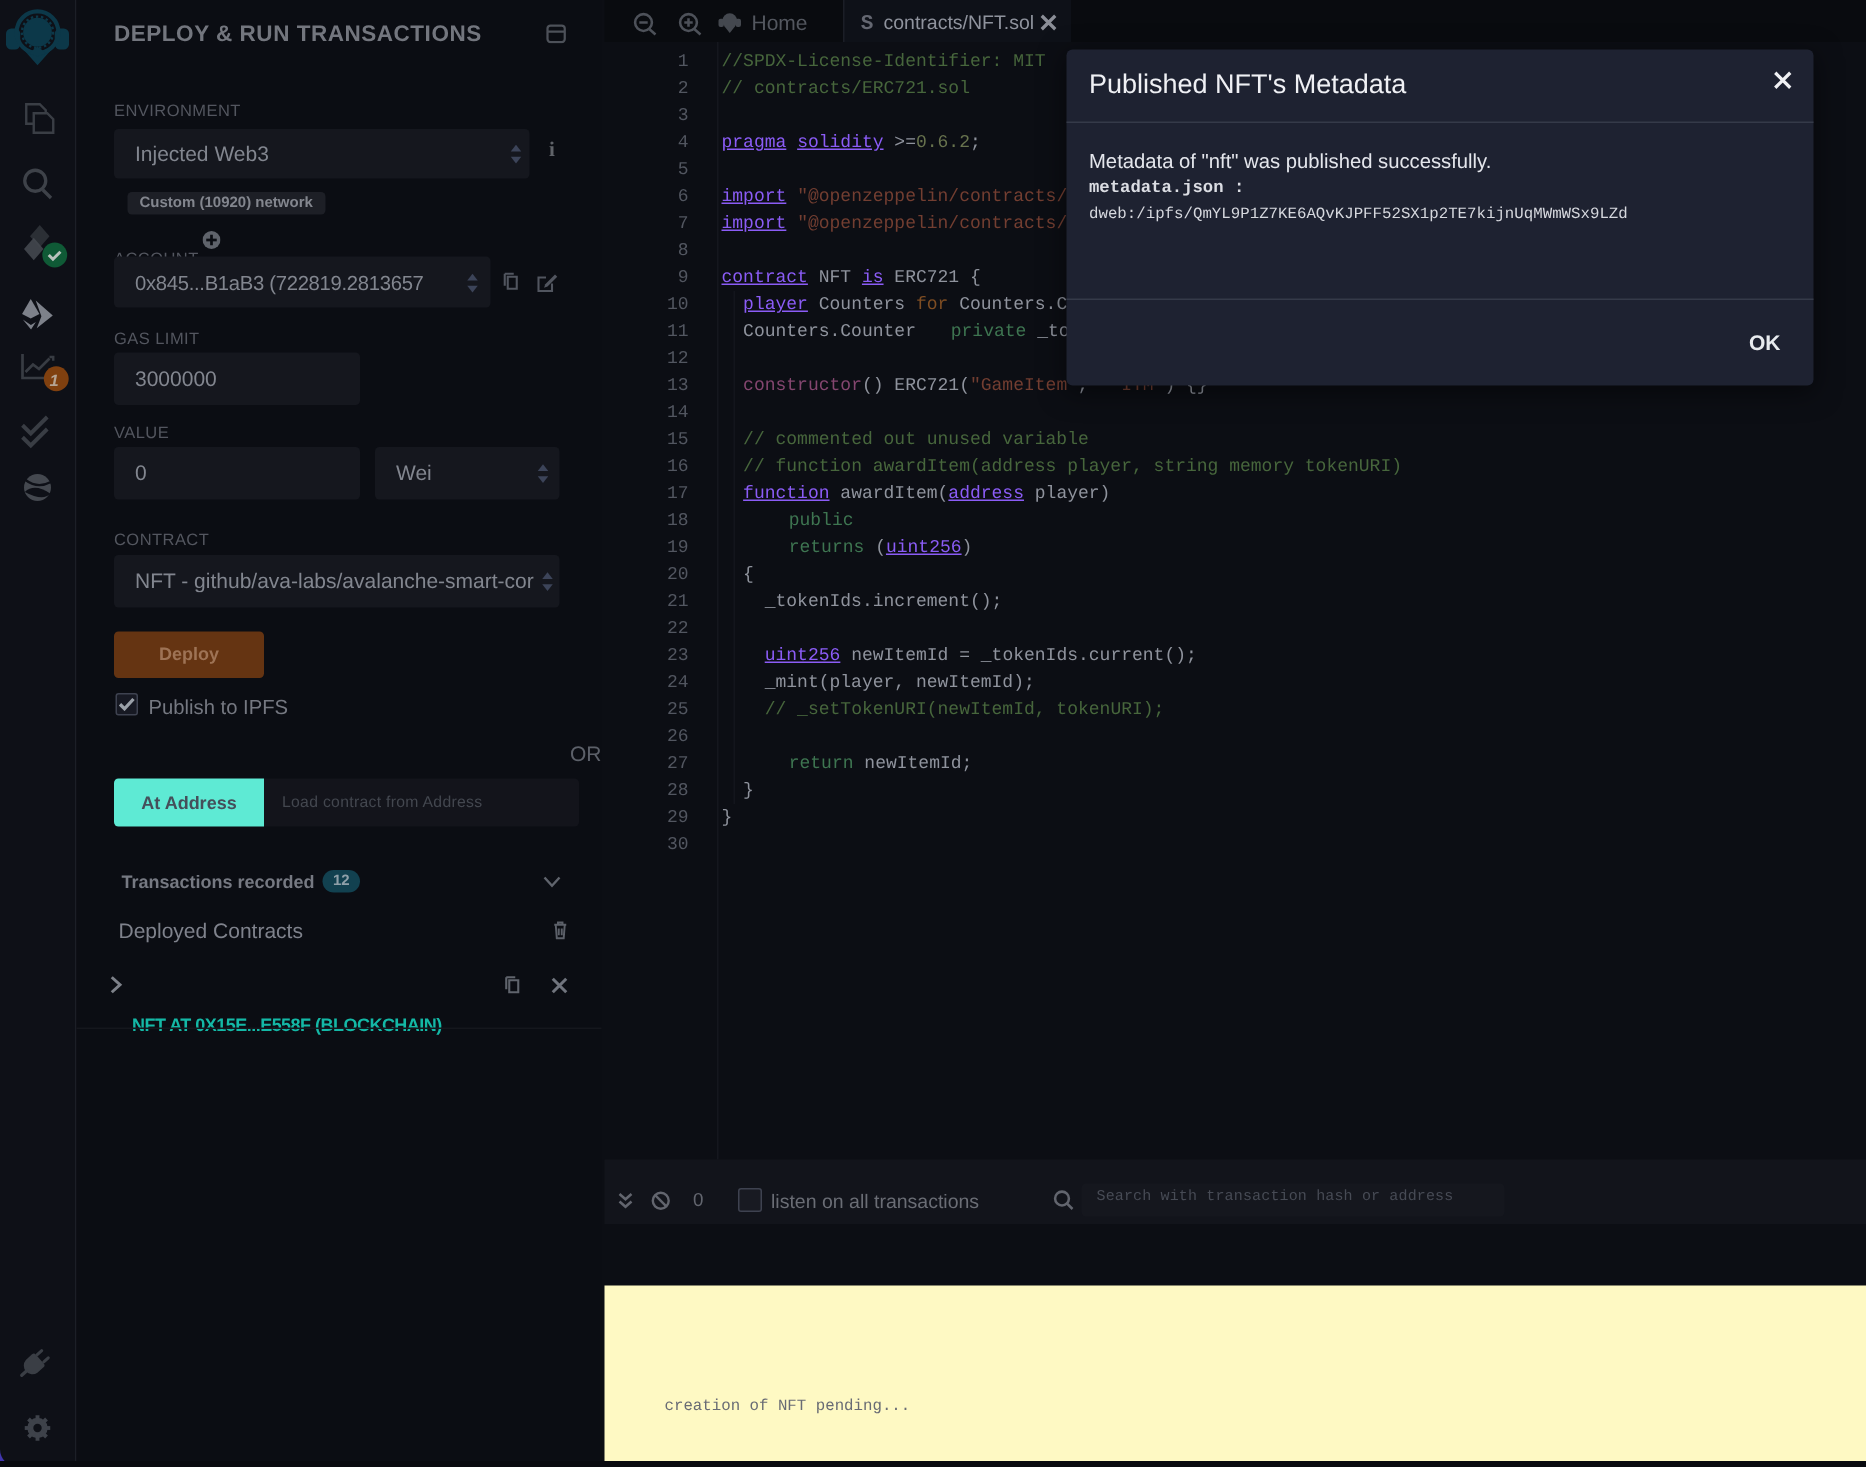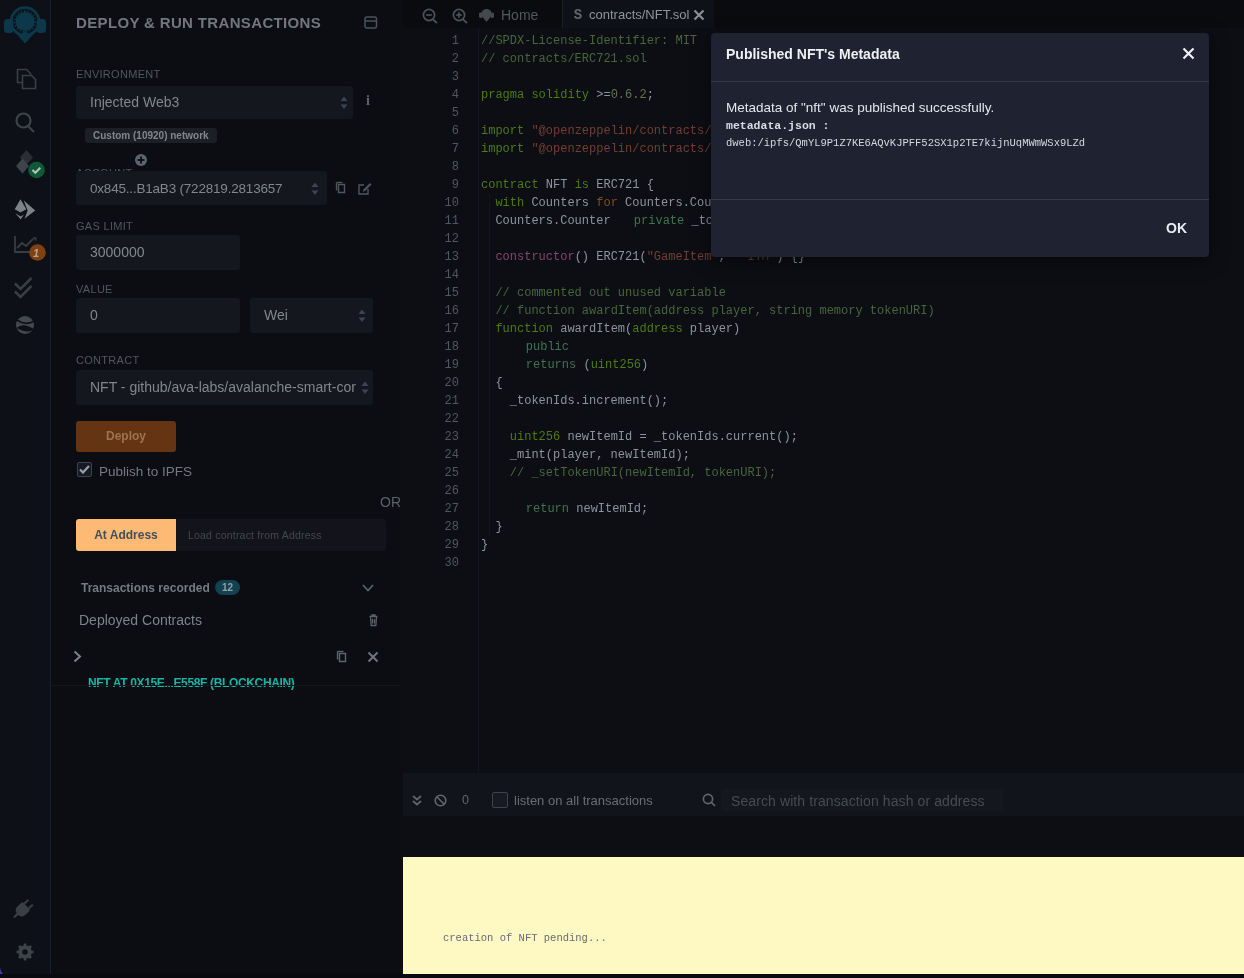--- a/index.html
+++ b/index.html
@@ -9,21 +9,21 @@
   #iconbar{left:0;top:0;width:50px;height:978px;background:#0e1017;border-right:1px solid #1c1f27;border-radius:0 0 0 12px;z-index:2;}
   #sidepanel{left:51px;top:0;width:350px;height:978px;background:#0b0d13;}
   #main{left:403px;top:0;width:841px;height:978px;background:#0c0e14;}
   #tabbar{left:0;top:0;width:841px;height:28px;background:#090b0f;}
   #activetab{left:159px;top:0;width:151px;height:28px;background:#0e1118;border-left:1px solid #1b1e26;}
   .label{font-size:11px;color:#53565f;letter-spacing:0.3px;}
   .field{background:#15171e;border-radius:3px;}
   .ftext{font-size:14px;color:#82868f;}
   pre{margin:0;font-family:"Liberation Mono",monospace;}
   .cm{color:#47663c;}
-  .kw{color:#4d7c0f;}
+  .kw{color:#8b5cf6;text-decoration:underline;}
   .or{color:#7e4d23;}
   .gr{color:#3e7551;padding-left:16px;}
   .mg{color:#84466f;}
   .st{color:#733e31;} .nu{color:#68734e;margin-top:13px;}
 </style>
 </head>
 <body>
 <div class="abs" style="left:0;top:956px;width:13px;height:22px;background:#4136ae;"></div>
 <div class="abs" style="left:0;top:974px;width:1244px;height:4px;background:#090a0f;z-index:3;"></div>
 <div class="abs" id="iconbar">
@@ -167,21 +167,21 @@
   <div class="abs" style="left:25px;top:421px;width:100px;height:31px;background:#653412;border-radius:3px;text-align:center;line-height:31px;font-size:12px;font-weight:bold;color:#9e7355;">Deploy</div>
 
   <div class="abs" style="left:26px;top:462px;width:13px;height:13px;border:1.5px solid #3e4250;border-radius:2px;background:#171923;"></div>
   <svg class="abs" style="left:28px;top:465px" width="11" height="9">
       <path d="M1 4.5 L4 7.5 L10 1" stroke="#9aa0a8" stroke-width="2.2" fill="none"></path>
     </svg>
   <div class="abs" style="left:48px;top:464px;font-size:13.5px;color:#757881;">Publish to IPFS</div>
 
   <div class="abs" style="left:0px;top:494px;width:350px;text-align:right;font-size:14px;color:#5c6069;">OR</div>
 
-  <div class="abs" style="left:25px;top:519px;width:100px;height:32px;background:#fdba74;border-radius:3px 0 0 3px;text-align:center;line-height:32px;font-size:12px;font-weight:bold;color:#454f5a;">At Address</div>
+  <div class="abs" style="left:25px;top:519px;width:100px;height:32px;background:#5eead4;border-radius:3px 0 0 3px;text-align:center;line-height:32px;font-size:12px;font-weight:bold;color:#454f5a;">At Address</div>
   <div class="abs" style="left:125px;top:519px;width:198px;height:32px;background:#13141b;border-radius:0 3px 3px 0;line-height:32px;font-size:10.5px;color:#43474f;padding-left:12px;letter-spacing:0.2px;">Load contract from Address</div>
 
   <div class="abs" style="left:30px;top:581px;font-size:12px;font-weight:bold;color:#767982;letter-spacing:0px;">Transactions recorded</div>
   <div class="abs" style="left:164px;top:580px;height:15px;background:#124150;border-radius:8px;padding:0 7px;line-height:15px;font-size:10px;font-weight:bold;color:#8fa0a9;">12</div>
   <svg class="abs" style="left:311px;top:584px" width="12" height="8">
       <path d="M1 1 L6 6.5 L11 1" stroke="#60646d" stroke-width="1.6" fill="none"></path>
     </svg>
 
   <div class="abs" style="left:28px;top:612px;font-size:14px;color:#7f828c;text-align:center;">Deployed Contracts</div>
   <svg class="abs" style="left:316px;top:613px" width="13" height="14" fill="none" stroke="#5c6069" stroke-width="1.3">
@@ -268,21 +268,21 @@
 30</pre>
     <pre class="abs" id="code" style="left:78px;top:4px;font-size:12px;line-height:18px;color:#8f939d;"><span class="cm">//SPDX-License-Identifier: MIT</span>
 <span class="cm">// contracts/ERC721.sol</span>
 
 <span class="kw">pragma</span> <span class="kw">solidity</span> &gt;=<span class="nu">0.6.2</span>;
 
 <span class="kw">import</span> <span class="st">"@openzeppelin/contracts/token/ERC721/ERC721.sol"</span>;
 <span class="kw">import</span> <span class="st">"@openzeppelin/contracts/utils/Counters.sol"</span>;
 
 <span class="kw">contract</span> NFT <span class="kw">is</span> ERC721 {
-  <span class="kw">with</span> Counters <span class="or">for</span> Counters.Counter;
+  <span class="kw">player</span> Counters <span class="or">for</span> Counters.Counter;
   Counters.Counter <span class="gr">private</span> _tokenIds;
 
   <span class="mg">constructor</span>() ERC721(<span class="st">"GameItem"</span>,  <span class="st">"ITM"</span>) {}
 
   <span class="cm">// commented out unused variable</span>
   <span class="cm">// function awardItem(address player, string memory tokenURI)</span>
   <span class="kw">function</span> awardItem(<span class="kw">address</span> player)
     <span class="gr">public</span>
     <span class="gr">returns</span> (<span class="kw">uint256</span>)
   {
@@ -306,29 +306,29 @@
         <line x1="2.8" y1="2.8" x2="10.2" y2="10.2"></line>
       </svg>
     <div class="abs" style="left:59px;top:20px;font-size:12.5px;color:#62656e;">0</div>
     <div class="abs" style="left:89px;top:19px;width:14px;height:14px;border:1.5px solid #3e4250;border-radius:2px;background:#181a22;"></div>
     <div class="abs" style="left:111px;top:20px;font-size:13px;color:#6a6d75;">listen on all transactions</div>
     <svg class="abs" style="left:299px;top:20px" width="14" height="14" fill="none" stroke="#62656e" stroke-width="1.7">
         <circle cx="6" cy="6" r="4.6"></circle>
         <line x1="9.4" y1="9.4" x2="13" y2="13"></line>
       </svg>
     <div class="abs" style="left:318px;top:16px;width:282px;height:22px;background:#15171e;border-radius:3px;"></div>
-    <div class="abs" style="left:328px;top:20px;font-size:14px;letter-spacing:0.1px;color:#474b55;">Search with transaction hash or address</div>
+    <div class="abs" style="left:328px;top:20px;font-size:10px;letter-spacing:0.1px;color:#474b55;font-family:Liberation Mono, monospace;">Search with transaction hash or address</div>
   </div>
   <div class="abs" id="terminal" style="left:0;top:857px;width:841px;height:162px;background:#fef9c3;font-family:'Liberation Mono',monospace;">
     <div class="abs" style="left:40px;top:75px;font-size:10.5px;color:#686b74;">creation of NFT pending...</div>
     <div class="abs" style="left:6px;top:139px;font-size:13px;font-weight:bold;color:#5a6c7d;">&gt;</div>
   </div>
 </div>
 <div class="abs" id="modal" style="left:711px;top:33px;width:498px;height:224px;background:#1e2231;border-radius:4px;box-shadow:0 4px 18px rgba(0,0,0,0.5);">
-  <div class="abs" style="left:15px;top:13px;font-size:14px;font-weight:bold;color:#eff0f4;">Published NFT's Metadata</div>
+  <div class="abs" style="left:15px;top:13px;font-size:18px;font-weight:normal;color:#eff0f4;">Published NFT's Metadata</div>
   <svg class="abs" style="left:471px;top:14px" width="13" height="13">
       <path d="M1.5 1.5 L11.5 11.5 M11.5 1.5 L1.5 11.5" stroke="#f0f1f4" stroke-width="2.2" fill="none"></path>
     </svg>
   <div class="abs" style="left:0;top:48px;width:498px;height:1px;background:#353a49;"></div>
   <div class="abs" style="left:15px;top:67px;font-size:13.5px;color:#e4e6ec;">Metadata of "nft" was published successfully.</div>
   <div class="abs" style="left:15px;top:86px;font-size:11.5px;font-weight:bold;color:#dadce2;font-family:'Liberation Mono',monospace;">metadata.json :</div>
   <div class="abs" style="left:15px;top:104px;font-size:10.5px;color:#d6d8de;font-family:'Liberation Mono',monospace;">dweb:/ipfs/QmYL9P1Z7KE6AQvKJPFF52SX1p2TE7kijnUqMWmWSx9LZd</div>
   <div class="abs" style="left:0;top:166px;width:498px;height:1px;background:#353a49;"></div>
   <div class="abs" style="left:455px;top:187px;font-size:14px;font-weight:bold;color:#e8ebef;">OK</div>
 </div>

